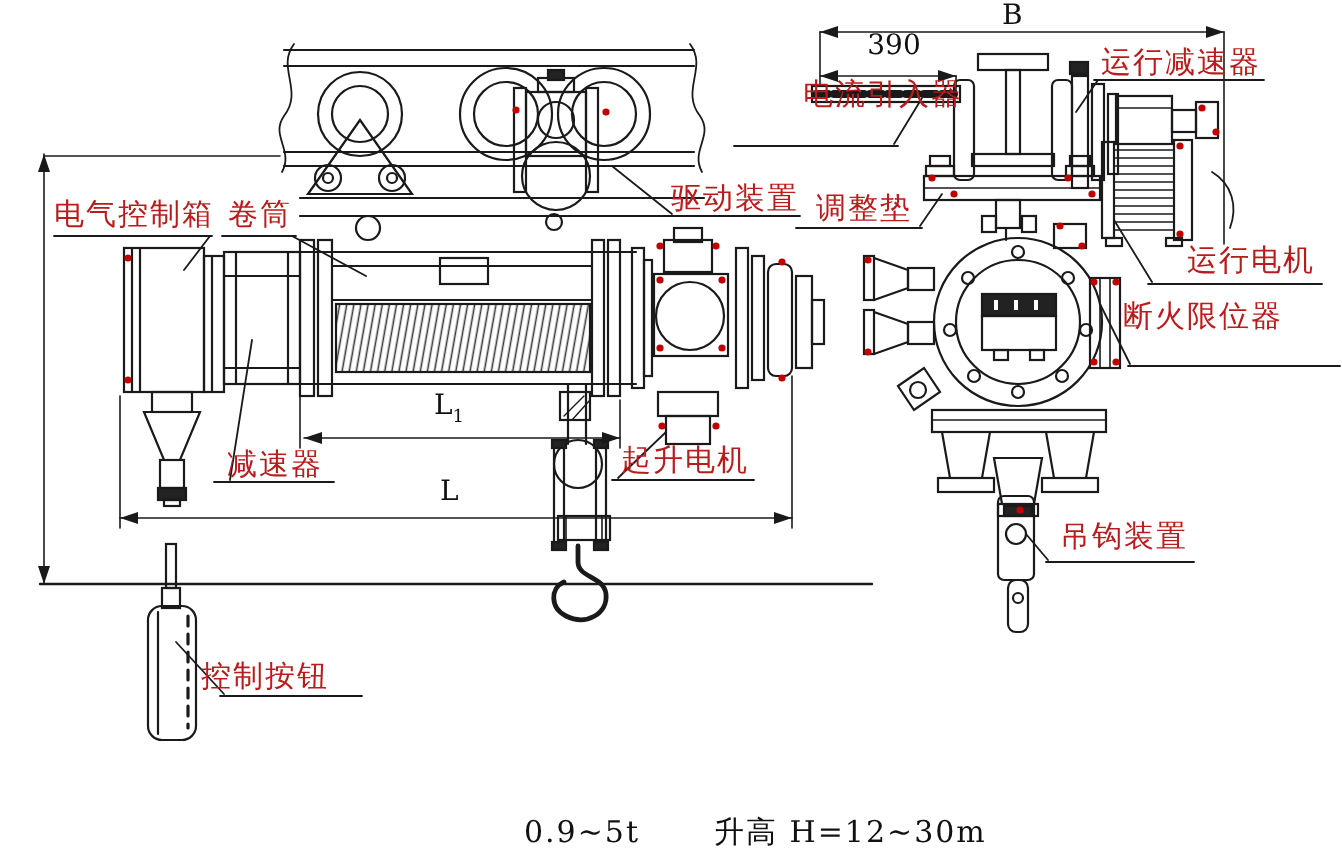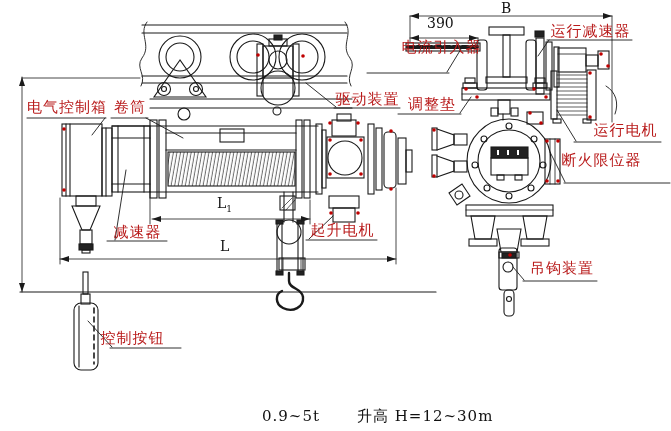--- a/index.html
+++ b/index.html
@@ -343,25 +343,25 @@
   <div class="lbl" style="left:110px;top:98px;width:40px;text-align:center;">卷筒</div>
   <div class="lbl" style="left:334px;top:90px;width:67px;">驱动装置</div>
   <div class="lbl" style="left:107px;top:223px;width:61px;">减速器</div>
   <div class="lbl" style="left:307px;top:221px;width:71px;">起升电机</div>
   <div class="lbl" style="left:97px;top:329px;width:71px;">控制按钮</div>
 
   <div class="lbl" style="left:367px;top:38px;width:83px;margin-left:33px;">电流引入器</div>
   <div class="lbl" style="left:402px;top:95px;width:60px;">调整垫</div>
   <div class="lbl" style="left:548px;top:22px;width:85px;">运行减速器</div>
   <div class="lbl" style="left:589px;top:121px;width:73px;">运行电机</div>
-  <div class="lbl" style="left:559px;top:151px;width:85px;">断火限位器</div>
+  <div class="lbl" style="left:559px;top:151px;width:85px;font-family:Liberation Mono, monospace;">断火限位器</div>
   <div class="lbl" style="left:526px;top:259px;width:72px;">吊钩装置</div>
 
   <div class="dim" style="left:501px;top:0px;">B</div>
-  <div class="dim" style="left:427px;top:15px;width:40px;text-align:left;">390</div>
+  <div class="dim" style="left:427px;top:15px;width:40px;text-align:center;">390</div>
   <div class="dim" style="left:217px;top:195px;"><span>L</span><sub>1</sub></div>
   <div class="dim" style="left:220px;top:238px;">L</div>
 
   <div class="cap" style="left:203px;top:407px;margin-top:32px;">图 2</div>
   <div class="cap" style="left:262px;top:407px;">0.9~5t</div>
   <div class="cap" style="left:357px;top:407px;">升高 H=12~30m</div>
 
 </div>
 
 </body></html>

